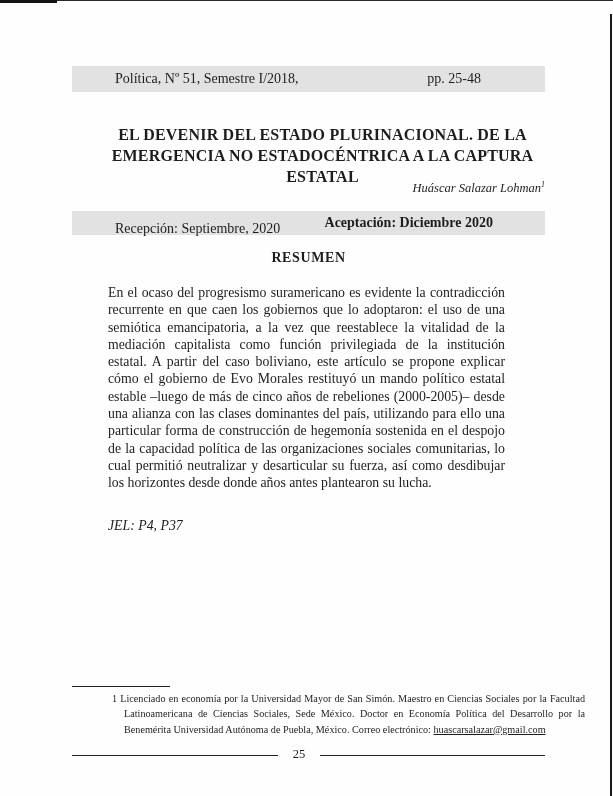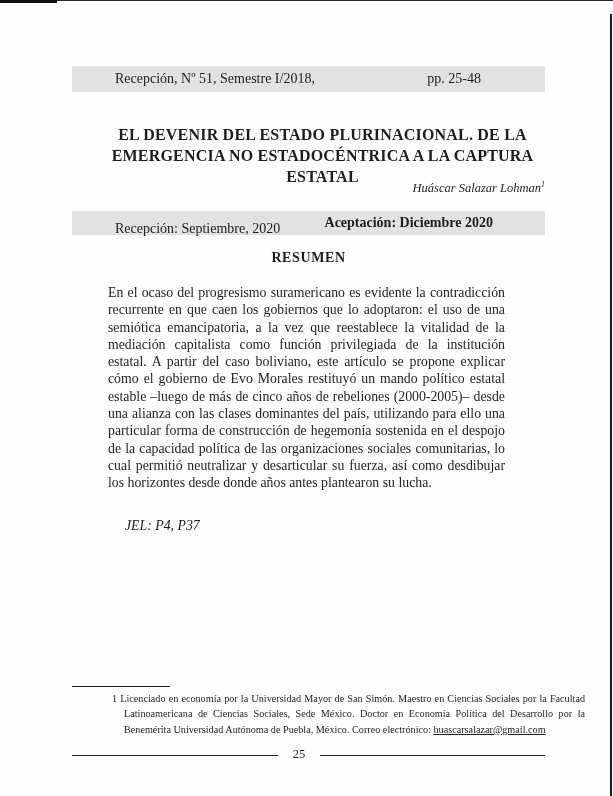--- a/index.html
+++ b/index.html
@@ -42,21 +42,21 @@
   .resumen-heading{
     position:absolute;top:250px;left:72px;width:473px;
     text-align:center;font-weight:bold;font-size:14px;letter-spacing:0.6px;
   }
   .abstract-body{
     position:absolute;top:284px;left:108px;width:397px;
     text-align:justify;font-size:13.8px;line-height:17.3px;
   }
   .jel{
     position:absolute;top:518px;left:108px;width:397px;
-    font-style:italic;font-size:13.8px;margin-left:17px;
+    font-style:italic;font-size:13.8px;
   }
   .keywords{
     position:absolute;top:548px;left:108px;width:397px;
     font-style:italic;font-size:13.8px;line-height:17.3px;text-align:justify;
   }
   .footnote-rule{
     position:absolute;top:686px;left:72px;width:98px;height:1px;background:#222;
   }
   .footnote{
     position:absolute;top:691px;left:72px;width:473px;
@@ -75,21 +75,21 @@
 </head>
 <body>
 
 <div class="page">
 
   <div class="scan-top-line"></div>
   <div class="scan-top-left-mark"></div>
   <div class="scan-right-line"></div>
 
   <div class="graybar journal-bar">
-    <span class="left">Recepción, Nº 51, Semestre I/2018,</span>
+    <span class="left">Política, Nº 51, Semestre I/2018,</span>
     <span class="right">pp. 25-48</span>
   </div>
 
   <h1 class="title" style="margin:16px;">EL DEVENIR DEL ESTADO PLURINACIONAL. DE LA EMERGENCIA NO ESTADOCÉNTRICA A LA CAPTURA ESTATAL</h1>
 
   <div class="author">
     <span>Huáscar Salazar Lohman</span><sup>1</sup>
   </div>
 
   <div class="graybar dates-bar">

